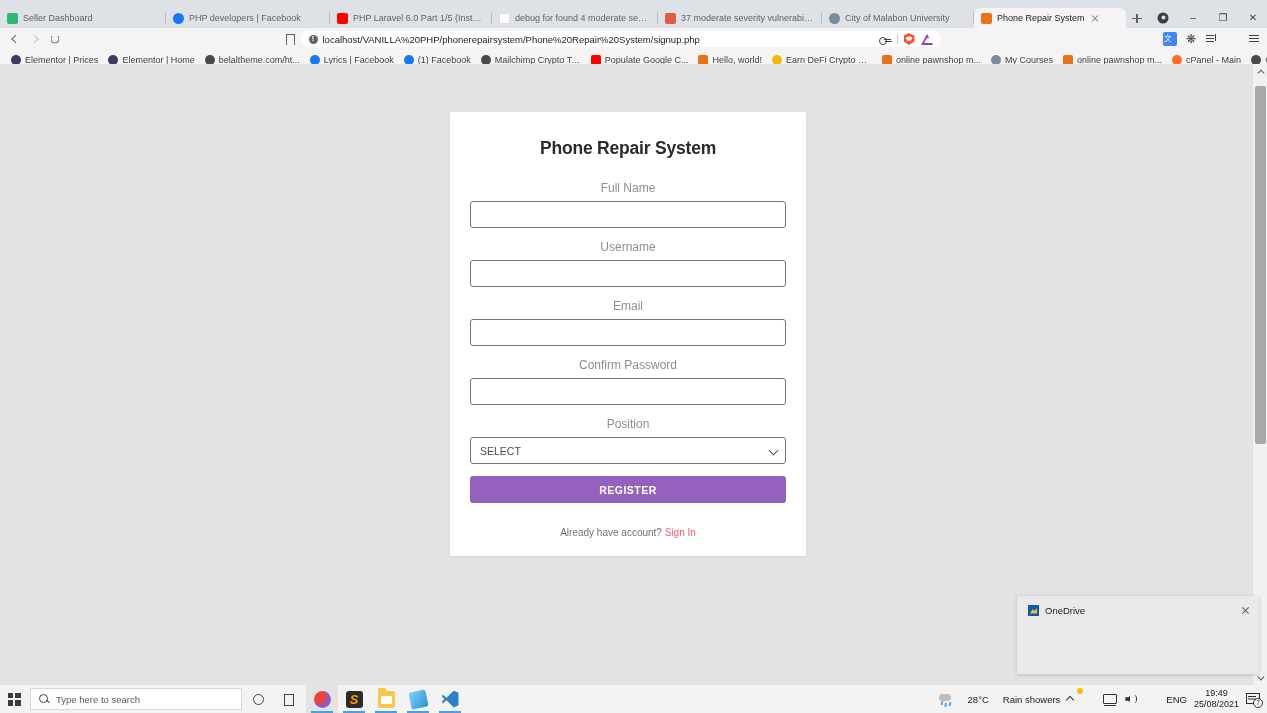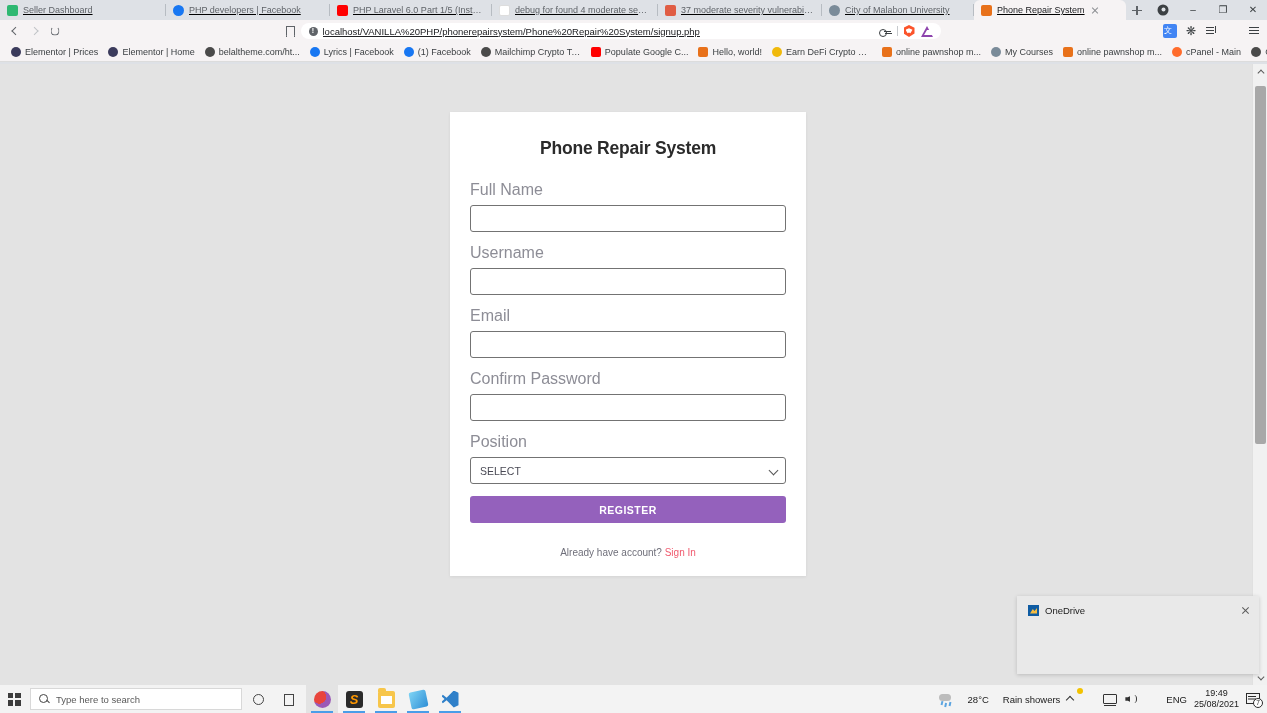--- a/index.html
+++ b/index.html
@@ -10,23 +10,23 @@
     background: #dfdfdf;
   }
   body { position: relative; }
 
   
   .browser { position: absolute; left:0; top:0; width:1267px; height:685px; background:#dee1e6; }
 
   
   .tabstrip {
     position: relative;
-    height: 20px; width: 1267px;
+    height: 28px; width: 1267px;
     background: #dee1e6;
-    display: flex; align-items: flex-end; text-decoration: underline;
+    display: flex; align-items: flex-end;
   }
   .tab {
     height: 20px;
     display: flex; align-items: center;
     gap: 5px;
     padding: 0 7px;
     font-size: 9px;
     color: #5f6368;
     white-space: nowrap;
     overflow: hidden;
@@ -106,21 +106,21 @@
   .bookmark-ic::after{
     content:""; position:absolute; left:3.5px; top:8px; width:7px;height:4px;
     background:#f6f3f4;
     clip-path: polygon(0 100%, 50% 40%, 100% 100%, 100% 0, 0 0);
     border-left:1.2px solid #5f6368;border-right:1.2px solid #5f6368;
   }
 
   .omnibox {
     flex:1 1 auto; height:16px; background:#fff; border-radius:8px;
     display:flex; align-items:center; gap:5px; padding:0 8px; margin: 0 4px;
-    font-size:9.5px; color:#202124;text-decoration:underline;
+    font-size:9.5px; color:#202124;
   }
   .info-ic {
     width:9px;height:9px;border-radius:50%;background:#5f6368;position:relative;flex:0 0 9px;
   }
   .info-ic::after{content:"!";position:absolute;left:0;right:0;top:-1px;text-align:center;color:#fff;font-size:7px;font-weight:bold;line-height:10px;}
   .url { white-space:nowrap; overflow:hidden; text-overflow:ellipsis; }
   .omni-right { margin-left:auto; display:flex; align-items:center; gap:6px; }
   .key-ic { width:12px;height:9px;position:relative; }
   .key-ic::before{content:"";position:absolute;left:0;top:2px;width:6px;height:6px;border:1.3px solid #3c4043;border-radius:50%;}
   .key-ic::after{content:"";position:absolute;left:5px;top:4px;width:7px;height:1.3px;background:#3c4043;box-shadow:1px 2px 0 0 #3c4043;}
@@ -169,21 +169,21 @@
     position:absolute; left:450px; top:48px; width:356px;
     background:#fff; padding: 26px 20px 18px 20px;
     box-shadow: 0 1px 3px rgba(0,0,0,.07);
   }
   .card h1 {
     font-size:17.5px; font-weight:bold; color:#2b2b2b;
     text-align:center; margin-bottom:22px; letter-spacing:-0.2px;
   }
   .field { margin-bottom: 12px; }
   .field label {
-    display:block; font-size:16px; color:#8d8d96; margin-bottom:6px;
+    display:block; font-size:12px; color:#8d8d96; margin-bottom:6px;text-align:center;
   }
   .field input, .field select {
     display:block; width:100%; height:27px;
     border:1px solid #737373; border-radius:3px;
     background:#fff; font-size:10.5px; color:#4a4a55;
     padding: 0 9px;
     font-family: "Liberation Sans", sans-serif;
     outline:none;
   }
   .field select { appearance:none; -webkit-appearance:none; padding-right:22px; }

